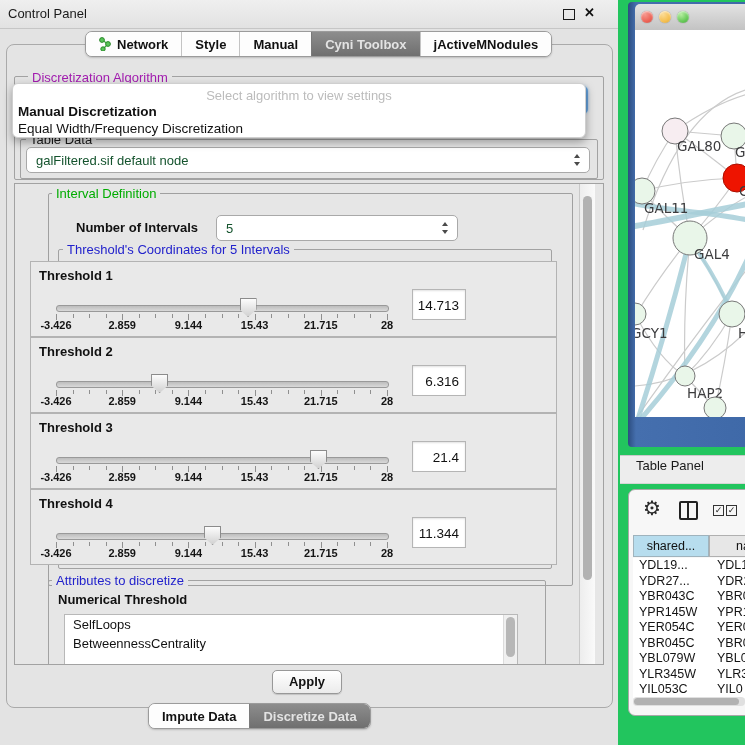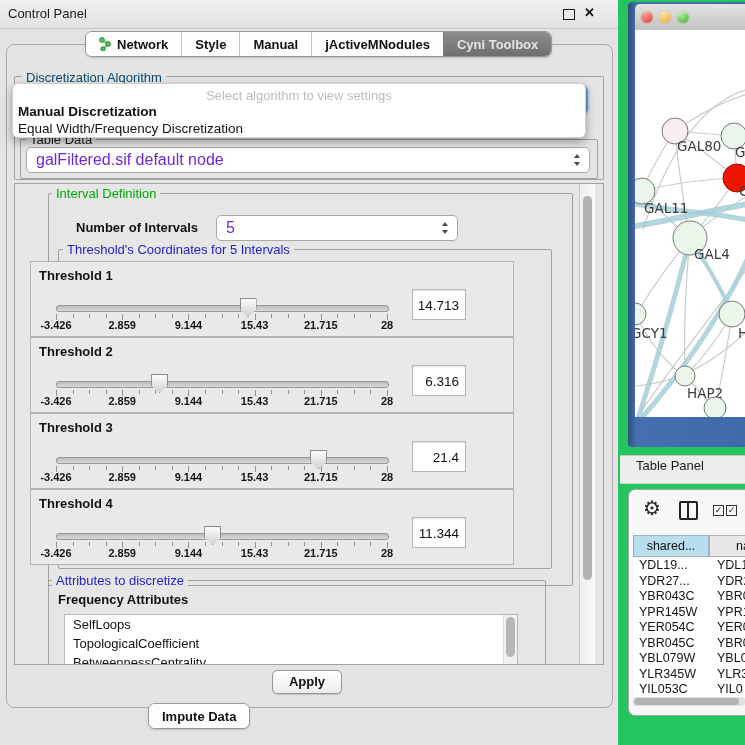--- a/index.html
+++ b/index.html
@@ -14,38 +14,38 @@
   .panel{position:absolute;left:6px;top:44px;width:605px;height:662px;background:#e4e4e4;border:1px solid #aaa;border-radius:8px;}
   .segbar{position:absolute;display:inline-flex;border:1px solid #9b9b9b;border-radius:7px;overflow:hidden;background:#fdfdfd;box-shadow:0 1px 2px rgba(0,0,0,.18);z-index:6;}
   .segbar .seg{display:flex;align-items:center;gap:5px;padding:0 13px;height:24px;font-size:13px;font-weight:bold;color:#111;background:#fdfdfd;cursor:default;}
   .segbar .seg + .seg{border-left:1px solid #c4c4c4;}
   .segbar .seg.sel{background:linear-gradient(#8d8d8d,#6f6f6f);color:#e3e3e3;border-left-color:#7a7a7a;}
   .toptabs{left:85px;top:31px;}
   .bottabs{left:148px;top:703px;}
   .grouptitle{position:absolute;font-size:13px;padding:0 4px;background:#e4e4e4;white-space:nowrap;z-index:2;}
   .gbox{position:absolute;border:1px solid #a2a2a2;border-radius:2px;}
   
-  .combo{position:absolute;background:#fff;border:1px solid #a9a9a9;border-radius:5px;font-size:16px;color:#6d28d9;}
+  .combo{position:absolute;background:#fff;border:1px solid #a9a9a9;border-radius:5px;font-size:13px;color:#14532d;}
   .combo .cv{position:absolute;left:9px;top:50%;transform:translateY(-50%);white-space:nowrap;}
   .stepper{position:absolute;right:8px;top:50%;transform:translateY(-50%);width:7px;height:12px;}
   .stepper:before,.stepper:after{content:"";position:absolute;left:0;border-left:3.5px solid transparent;border-right:3.5px solid transparent;}
   .stepper:before{top:0;border-bottom:4.5px solid #4a4a4a;}
   .stepper:after{bottom:0;border-top:4.5px solid #4a4a4a;}
   .focusring{border:2px solid #639fd8;box-shadow:0 0 3px #8ab8e4;}
   
   .popup{position:absolute;left:12px;top:83px;width:572px;height:53px;background:#fff;border:1px solid #cfcfcf;border-radius:6px;box-shadow:0 4px 10px rgba(0,0,0,.35);z-index:10;}
   .popup .prompt{position:absolute;left:0;top:4px;width:100%;text-align:center;font-size:13px;color:#bcbcbc;}
   .popup .opt{position:absolute;left:3px;right:3px;height:17px;font-size:13.5px;color:#111;padding-left:2px;white-space:nowrap;}
   .popup .opt.sel{font-weight:bold;}
   
   .settings{position:absolute;left:14px;top:183px;width:588px;height:480px;background:#e6e6e6;border:1px solid #a2a2a2;overflow:hidden;}
   .settings .grouptitle{background:#e6e6e6;}
   .vscroll{position:absolute;left:564px;top:0;width:15px;height:480px;background:linear-gradient(90deg,#ededed,#fafafa);border-left:1px solid #c8c8c8;}
   .vscroll .thumb{position:absolute;left:2.5px;top:12px;width:9px;height:384px;border-radius:5px;background:#b2b2b2;}
-  .thr-panel{position:absolute;left:15px;width:482px;height:74px;border:1px solid #b3b3b3;background:#e9e9e9;}
+  .thr-panel{position:absolute;left:15px;width:482px;height:74px;border:1px solid #b3b3b3;background:#e9e9e9;padding-left:43px;}
   .thr-label{position:absolute;left:8px;top:6px;font-size:13px;font-weight:bold;color:#111;}
   .track{position:absolute;left:25px;top:43px;width:331px;height:5px;border:1px solid #999;border-radius:3px;background:linear-gradient(#bdbdbd,#d9d9d9);}
   .thumbv{position:absolute;top:36px;width:15px;height:17px;background:linear-gradient(#fcfcfc,#d2d2d2);border:1px solid #8b8b8b;clip-path:polygon(0 0,100% 0,100% 60%,50% 100%,0 60%);}
   .tick{position:absolute;width:1px;background:#8f8f8f;top:52px;}
   .ticklab{position:absolute;top:57px;transform:translateX(-50%);font-size:11px;font-weight:bold;color:#141414;white-space:nowrap;}
   .valbox{position:absolute;left:381px;top:27px;width:54px;height:31px;background:#fff;border:1px solid #b5b5b5;box-shadow:inset 0 1px 2px rgba(0,0,0,.12);font-size:13.5px;color:#111;text-align:right;line-height:31px;padding-right:6px;box-sizing:border-box;}
   .listbox{position:absolute;background:#fff;border:1px solid #b8b8b8;overflow:hidden;}
   .listbox .li{height:19px;line-height:19px;font-size:13px;color:#111;padding-left:8px;white-space:nowrap;}
   .listbox .lscroll{position:absolute;right:0;top:0;bottom:0;width:13px;background:#f0f0f0;border-left:1px solid #dcdcdc;}
   .listbox .lthumb{position:absolute;left:2px;top:2px;width:9px;height:40px;border-radius:5px;background:#b7b7b7;}
@@ -94,30 +94,30 @@
             <circle cx="4" cy="12" r="2.2" fill="#57c457" stroke="#2c882c"></circle>
           </svg>
           <span>Network</span>
         </div>
         <div class="seg">
           <span>Style</span>
         </div>
         <div class="seg">
           <span>Manual</span>
         </div>
+        <div class="seg sel">
+          <span>Cyni Toolbox</span>
+        </div>
         <div class="seg">
           <span>jActiveMNodules</span>
         </div>
-        <div class="seg sel">
-          <span>Cyni Toolbox</span>
-        </div>
       </div>
 
     <div class="gbox" style="left:14px;top:76px;width:588px;height:102px;"></div>
-    <div class="grouptitle" style="left:22px;top:70px;color:#0c4a6e;">Discretization Algorithm</div>
+    <div class="grouptitle" style="left:28px;top:70px;color:#a21caf;">Discretization Algorithm</div>
     <div class="combo focusring" style="left:22px;top:86px;width:562px;height:24px;">
       <span class="stepper"></span>
     </div>
 
     <div class="gbox" style="left:20px;top:139px;width:576px;height:38px;"></div>
     <div class="grouptitle" style="left:26px;top:132px;color:#1a1a1a;">Table Data</div>
     <div class="combo" style="left:26px;top:147px;width:562px;height:24px;">
       <span class="cv">galFiltered.sif default node</span>
       <span class="stepper"></span>
     </div>
@@ -268,38 +268,40 @@
             <span class="ticklab" style="left: 223.6px;">15.43</span>
             <span class="ticklab" style="left: 289.8px;">21.715</span>
             <span class="ticklab" style="left: 356px;">28</span>
             <div class="thumbv" style="left: 173.068px;"></div>
             <div class="valbox">11.344</div>
           </div>
         </div>
 
       <div class="gbox" style="left:33px;top:396px;width:496px;height:90px;"></div>
       <div class="grouptitle" style="left:37px;top:389px;color:#2222cc;">Attributes to discretize</div>
-      <div style="position:absolute;left:43px;top:408px;font-size:13px;font-weight:bold;color:#111;">Frequency Attributes</div>
+      <div style="position:absolute;left:43px;top:408px;font-size:13px;font-weight:bold;color:#111;">Numerical Threshold</div>
       <div class="listbox" style="left:49px;top:430px;width:452px;height:60px;">
         <div id="attr-items">
             <div class="li">SelfLoops</div>
-            <div class="li">TopologicalCoefficient</div>
             <div class="li">BetweennessCentrality</div>
           </div>
         <div class="lscroll">
             <div class="lthumb"></div>
           </div>
       </div>
     </div>
 
     <div class="applybtn">Apply</div>
 
     <div class="segbar bottabs" id="bottabs">
         <div class="seg">
           <span>Impute Data</span>
+        </div>
+        <div class="seg sel">
+          <span>Discretize Data</span>
         </div>
       </div>
 
     <div class="popup">
       <div class="prompt">Select algorithm to view settings</div>
       <div id="popup-opts">
           <div class="opt sel" style="top: 20px;">Manual Discretization</div>
           <div class="opt" style="top: 37px;">Equal Width/Frequency Discretization</div>
         </div>
     </div>

